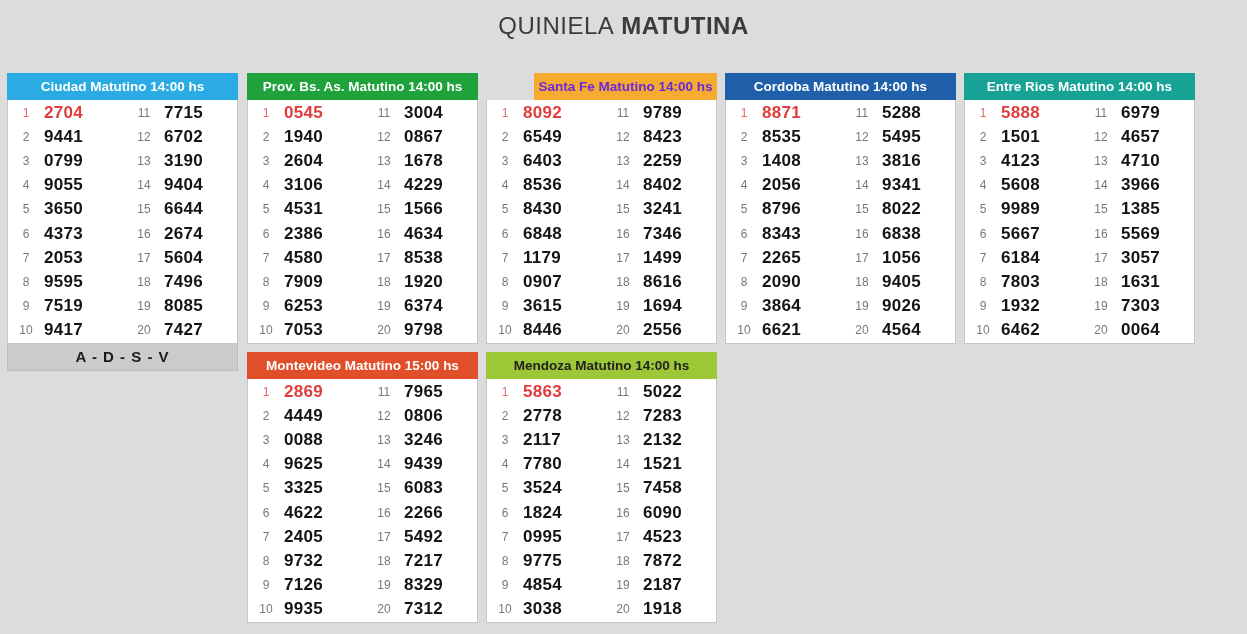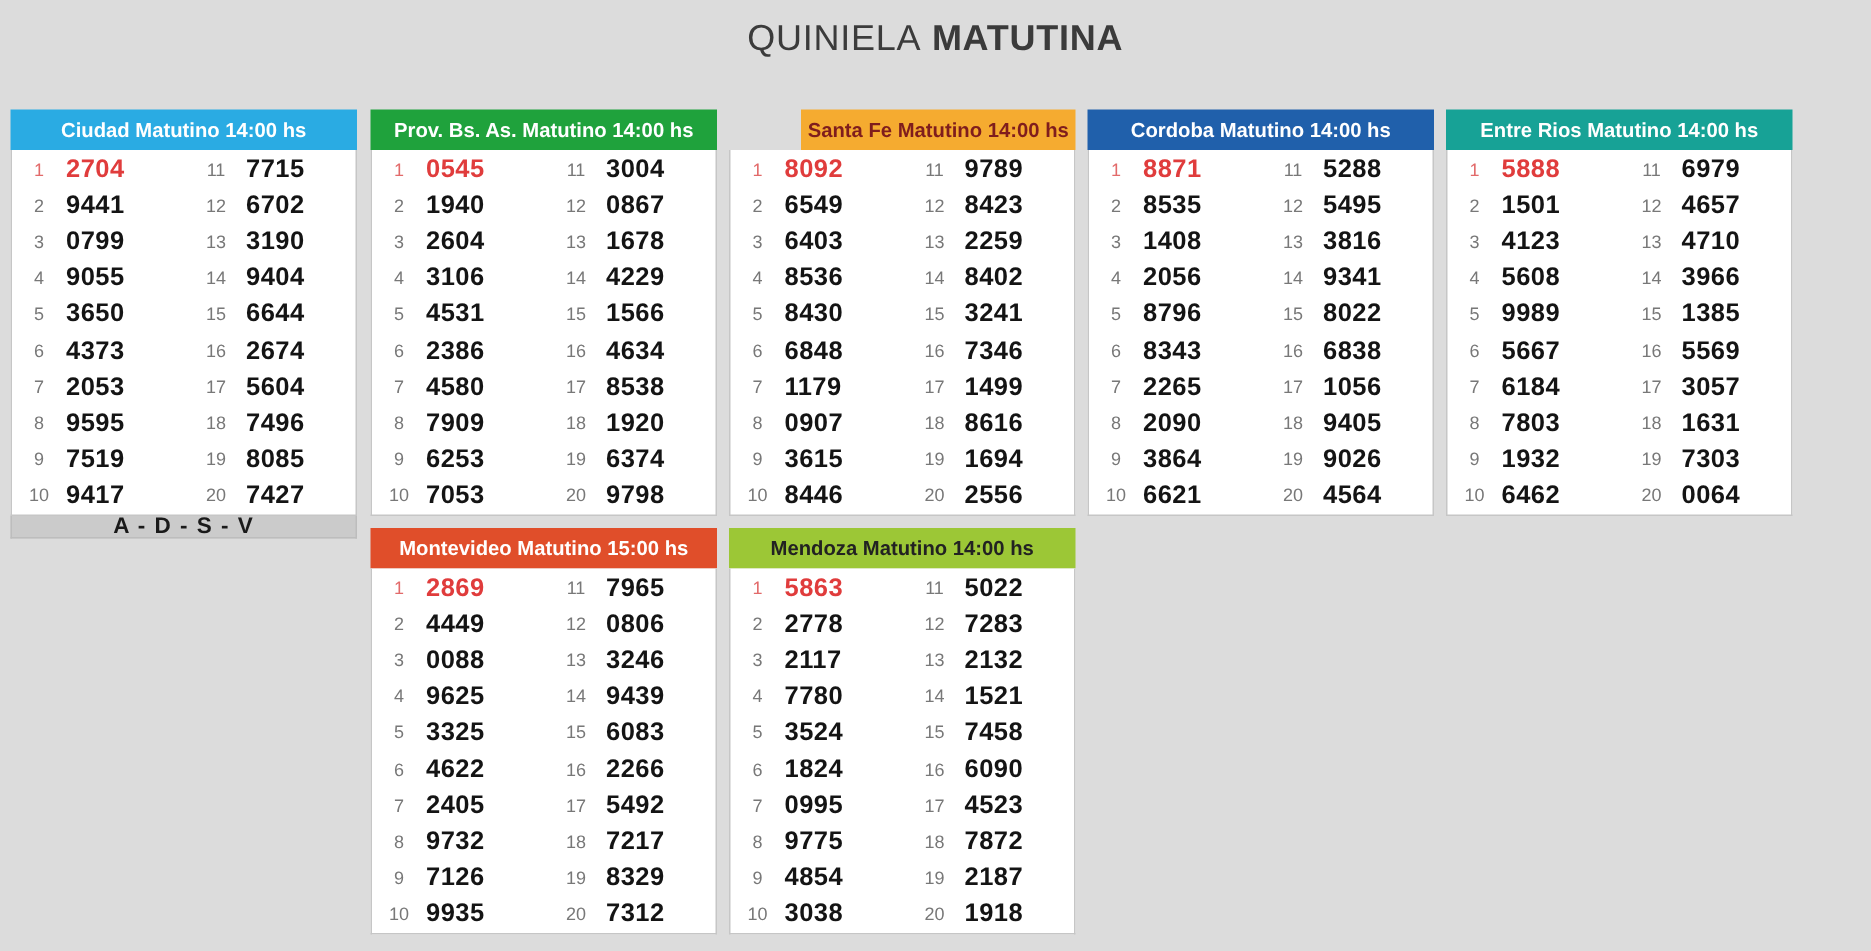--- a/index.html
+++ b/index.html
@@ -52,21 +52,21 @@
     font-size:12px;color:#787878;text-align:center;
   }
   .val{
     font-size:17px;font-weight:700;color:#141414;
     letter-spacing:0.3px;
   }
   .first-val{color:var(--accent,#e03c3c);}
   .first-pos{color:#e26a6a;}
 
   .card-footer{
-    height:15px;
+    height:27px;
     background:#cbcbcb;
     border:1px solid #bdbdbd;
     border-top:none;
     box-sizing:border-box;
     display:flex;align-items:center;justify-content:center;
     font-weight:700;font-size:15px;color:#1a1a1a;
     letter-spacing:1px;
   }
 </style>
 </head>
@@ -203,21 +203,21 @@
       <div class="row">
         <span class="pos">10</span>
         <span class="val">7053</span>
         <span class="pos">20</span>
         <span class="val">9798</span>
       </div>
     </div>
 </div>
 
 <div class="card c3">
-  <div class="card-header" style="background: rgb(245, 171, 48); color: #7f1d1d; margin-left: 48px;">Santa Fe Matutino 14:00 hs</div>
+  <div class="card-header" style="background: rgb(245, 171, 48); color: #6d28d9; margin-left: 48px;">Santa Fe Matutino 14:00 hs</div>
   <div class="card-body">
       <div class="row">
         <span class="pos first-pos">1</span>
         <span class="val first-val">8092</span>
         <span class="pos">11</span>
         <span class="val">9789</span>
       </div>
       <div class="row">
         <span class="pos">2</span>
         <span class="val">6549</span>

